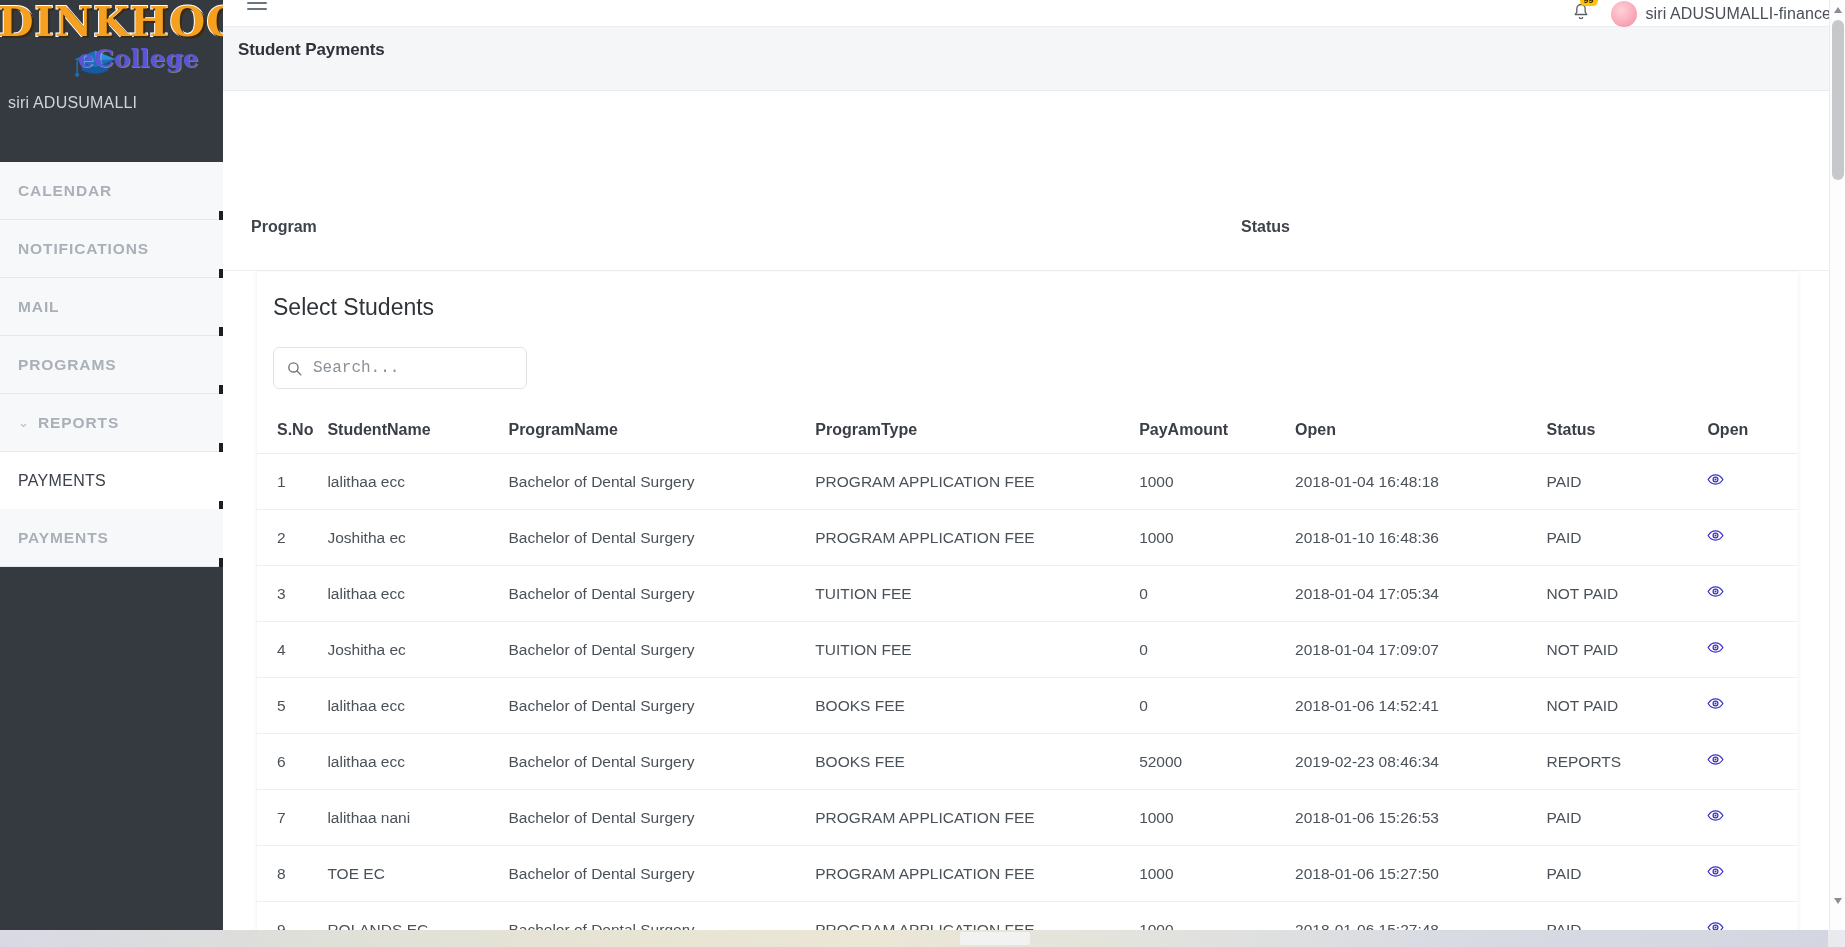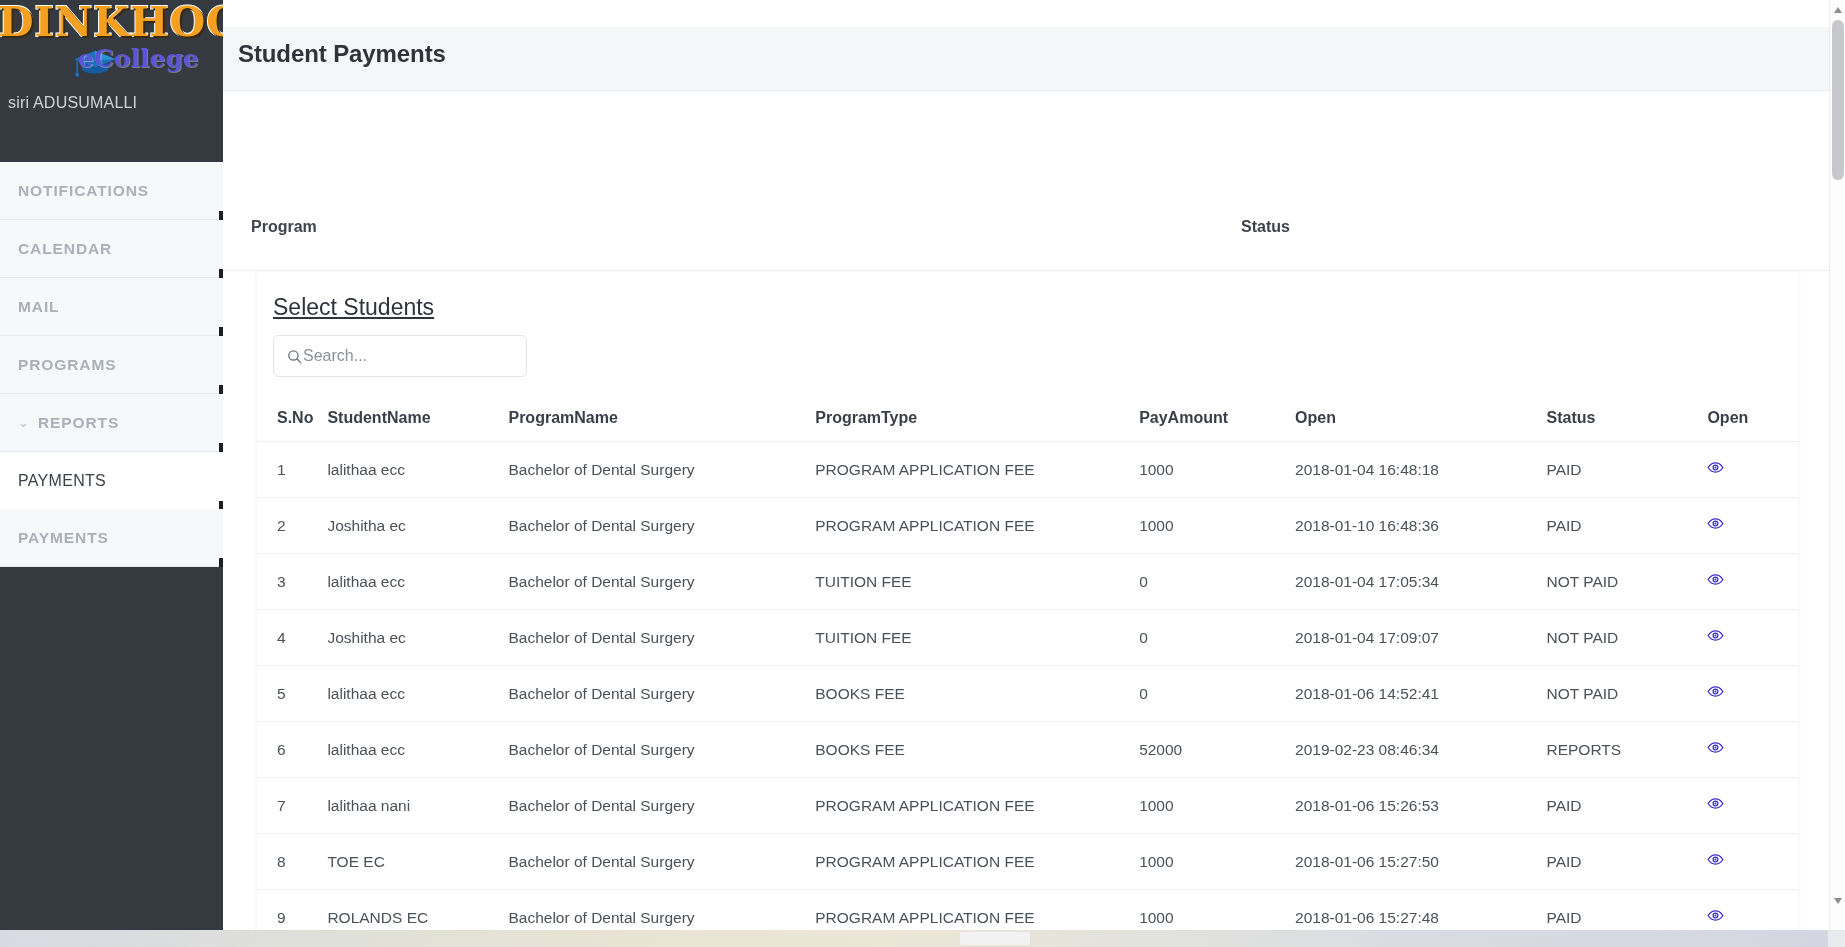--- a/index.html
+++ b/index.html
@@ -181,21 +181,21 @@
   #page-header {
     position: absolute;
     left: 223px; top: 27px;
     width: 1622px; height: 64px;
     background: #f5f6f8;
     border-bottom: 1px solid #e9ecef;
   }
   #page-header h1 {
     position: absolute;
     left: 15px; top: 13px;
-    font-size: 24px;
+    font-size: 17px;
     font-weight: bold;
     color: #2f333a;
     letter-spacing: -0.1px;
   }
 
   
   #filter-card {
     position: absolute;
     left: 223px; top: 91px;
     width: 1622px; height: 180px;
@@ -242,42 +242,42 @@
     width: 1541px;
     min-height: 675px;
     background: #ffffff;
     box-shadow: 0 1px 5px rgba(20,30,50,0.08);
   }
   .card-top { padding: 22px 0 0 16px; }
   .card-title {
     font-size: 23px;
     color: #2f333a;
     font-weight: normal;
-    margin-bottom: 14px;
-    text-decoration: underline;
+    margin-bottom: 26px;
   }
   .search-wrap {
     position: relative;
     width: 254px;
     height: 42px;
     border: 1px solid #dfe3e8;
     border-radius: 6px;
     display: flex;
     align-items: center;
     padding-left: 12px;
     background: #fff;
   }
   .search-wrap svg { flex: 0 0 auto; }
   .search-input {
     border: none;
     outline: none;
     font-size: 16px;
     color: #3f444c;
+    margin-left: 10px;
     width: 190px;
-    font-family: Liberation Sans, sans-serif;
+    font-family: Liberation Mono, monospace;
     background: transparent;
   }
   .search-input::placeholder { color: #8b9199; }
 
   table { border-collapse: collapse; width: 100%; margin-top: 22px; }
   thead th {
     text-align: left;
     font-size: 16px;
     font-weight: bold;
     color: #3a3f47;
@@ -368,25 +368,25 @@
           <line x1="5" y1="13.5" x2="5" y2="27" stroke="#1d6fb8" stroke-width="1.6"></line>
           <circle cx="5" cy="28.5" r="2.2" fill="#1d6fb8"></circle>
         </svg>
         <div class="brand-ecollege">eCollege</div>
       </div>
       <div class="brand-user">siri ADUSUMALLI</div>
     </div>
 
     <nav class="nav-list">
       <div class="nav-item">
+        <span class="nav-label">CALENDAR</span>
+        <i class="nav-notch bot"></i>
+      </div>
+      <div class="nav-item">
         <span class="nav-label">NOTIFICATIONS</span>
-        <i class="nav-notch bot"></i>
-      </div>
-      <div class="nav-item">
-        <span class="nav-label">CALENDAR</span>
         <i class="nav-notch bot"></i>
       </div>
       <div class="nav-item">
         <span class="nav-label">MAIL</span>
         <i class="nav-notch bot"></i>
       </div>
       <div class="nav-item">
         <span class="nav-label">PROGRAMS</span>
         <i class="nav-notch bot"></i>
       </div>
@@ -399,20 +399,37 @@
         <span class="nav-label">PAYMENTS</span>
         <i class="nav-notch bot"></i>
       </div>
       <div class="nav-item">
         <span class="nav-label">PAYMENTS</span>
         <i class="nav-notch bot"></i>
       </div>
     </nav>
   </aside>
 
+  <header id="topbar">
+    <div class="hamburger">
+      <span></span>
+        <span></span>
+    </div>
+    <div class="topbar-right">
+      <div class="bell-wrap">
+        <svg width="20" height="20" viewBox="0 0 24 24">
+          <path d="M12 3a5 5 0 0 0-5 5v4l-2 3h14l-2-3V8a5 5 0 0 0-5-5z" fill="none" stroke="#5a6069" stroke-width="1.6" stroke-linejoin="round"></path>
+          <path d="M10 18a2 2 0 0 0 4 0" fill="none" stroke="#5a6069" stroke-width="1.6"></path>
+        </svg>
+        <span class="badge-dot">99</span>
+      </div>
+      <div class="avatar"></div>
+      <div class="user-name">siri ADUSUMALLI-finance</div>
+    </div>
+  </header>
 
   <div id="page-header">
     <h1>Student Payments</h1>
   </div>
 
   <section id="filter-card">
     <label class="filter-label program">Program</label>
     <div class="select-box program">
       <span class="select-value">Bachelor of Dental Surgery</span>
       <svg class="chev" viewBox="0 0 24 24">

